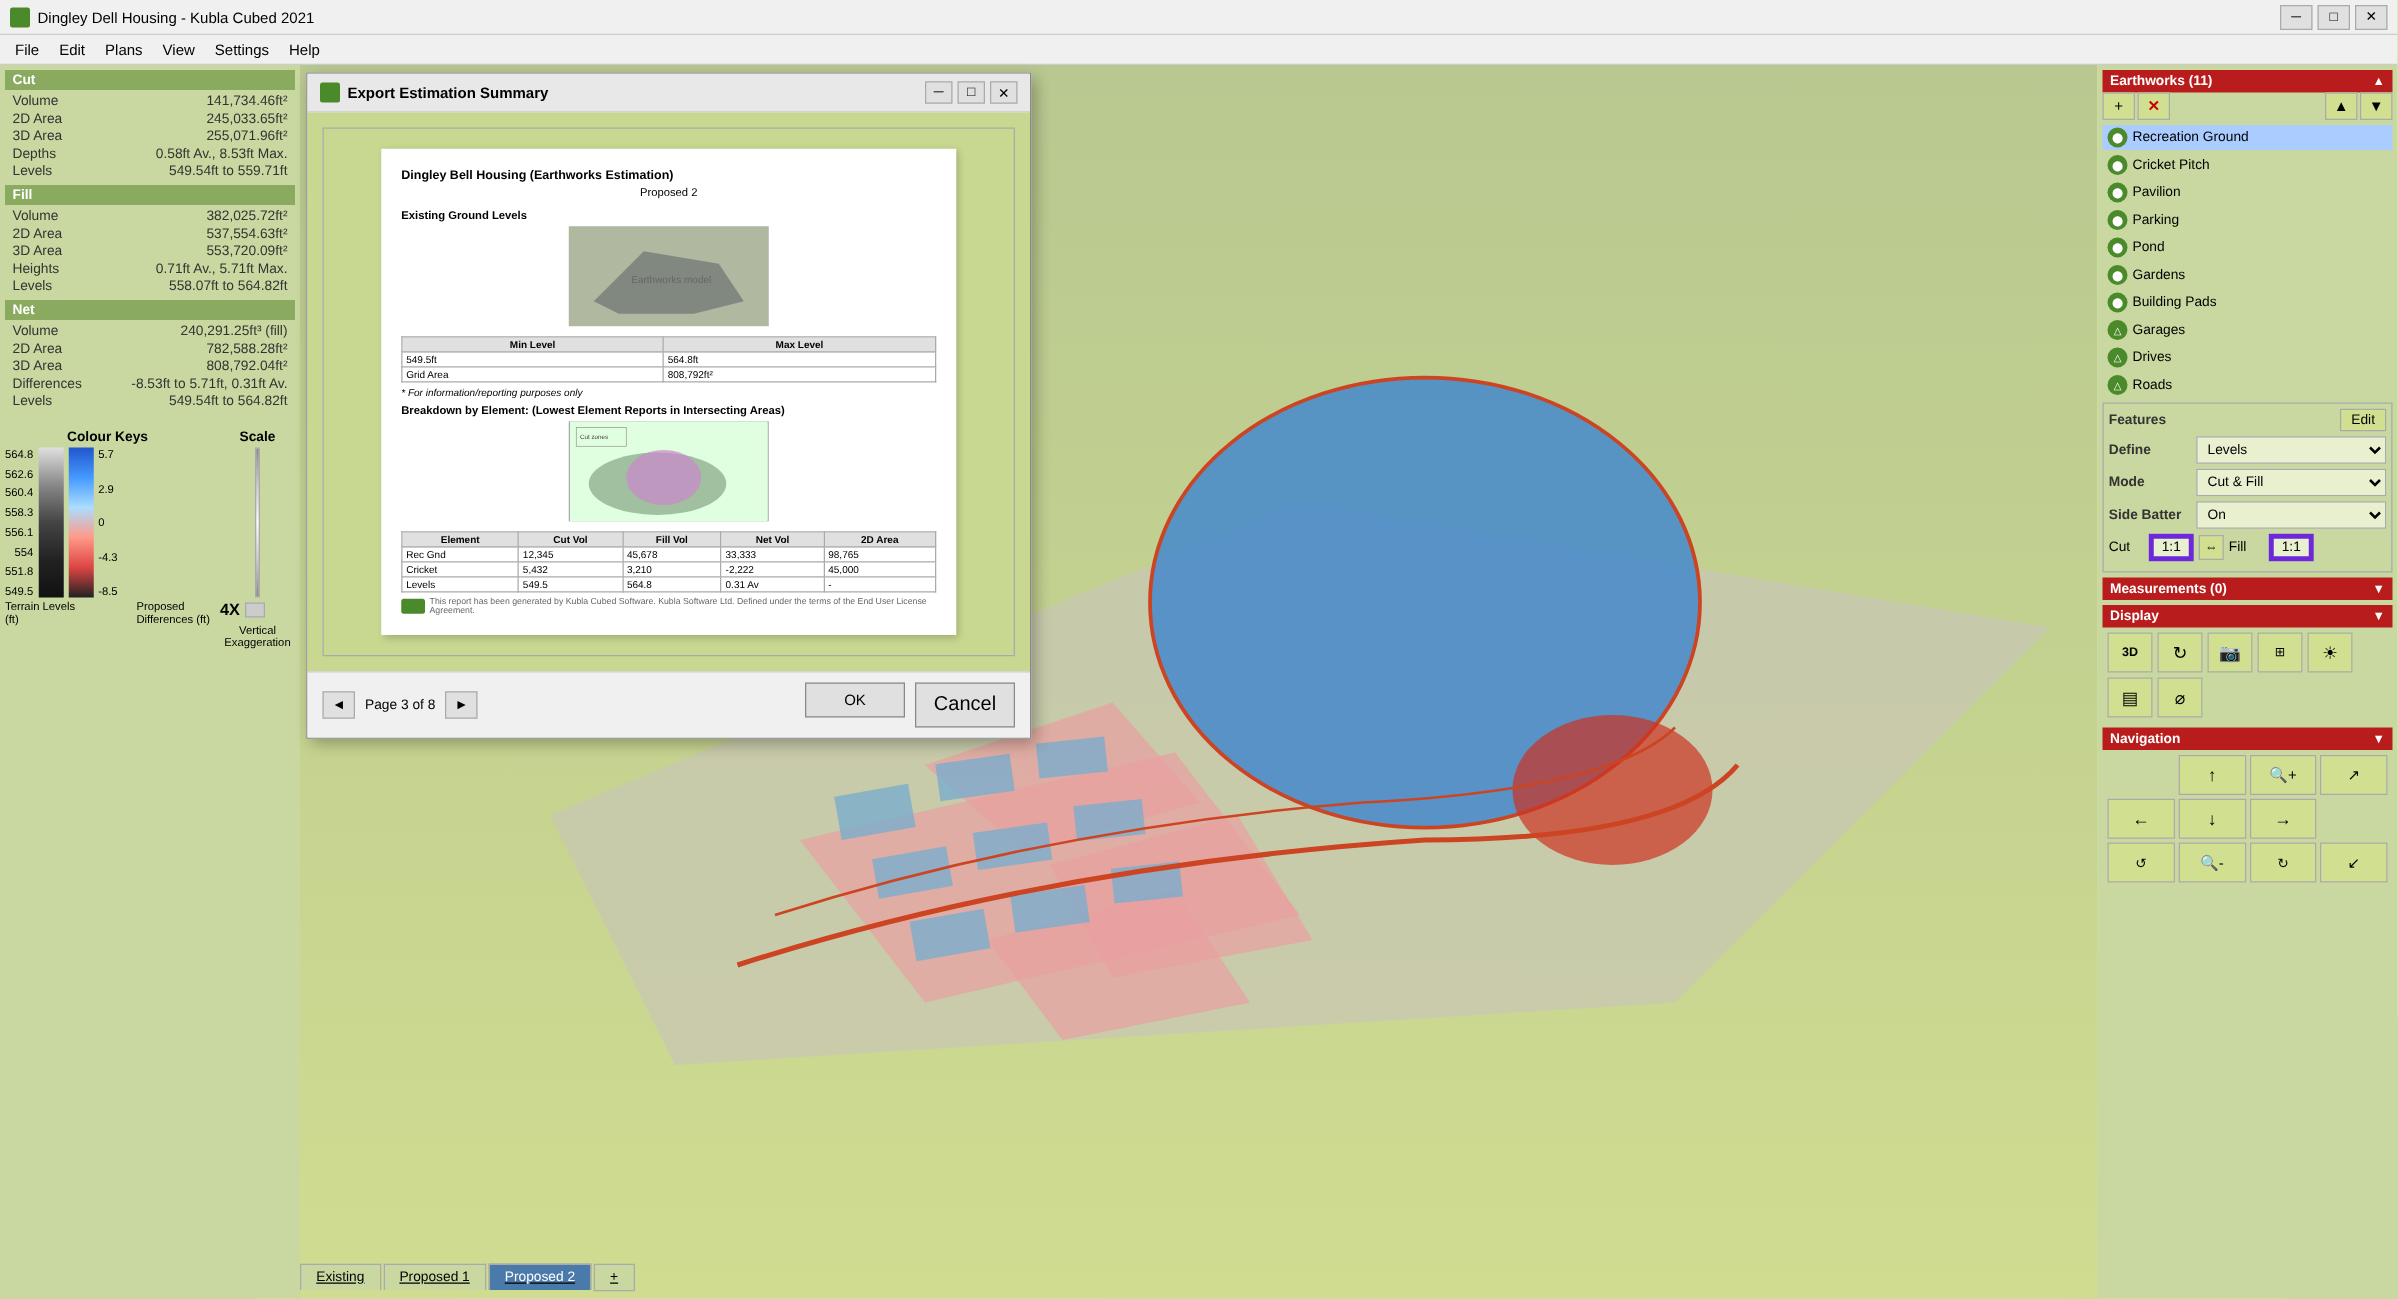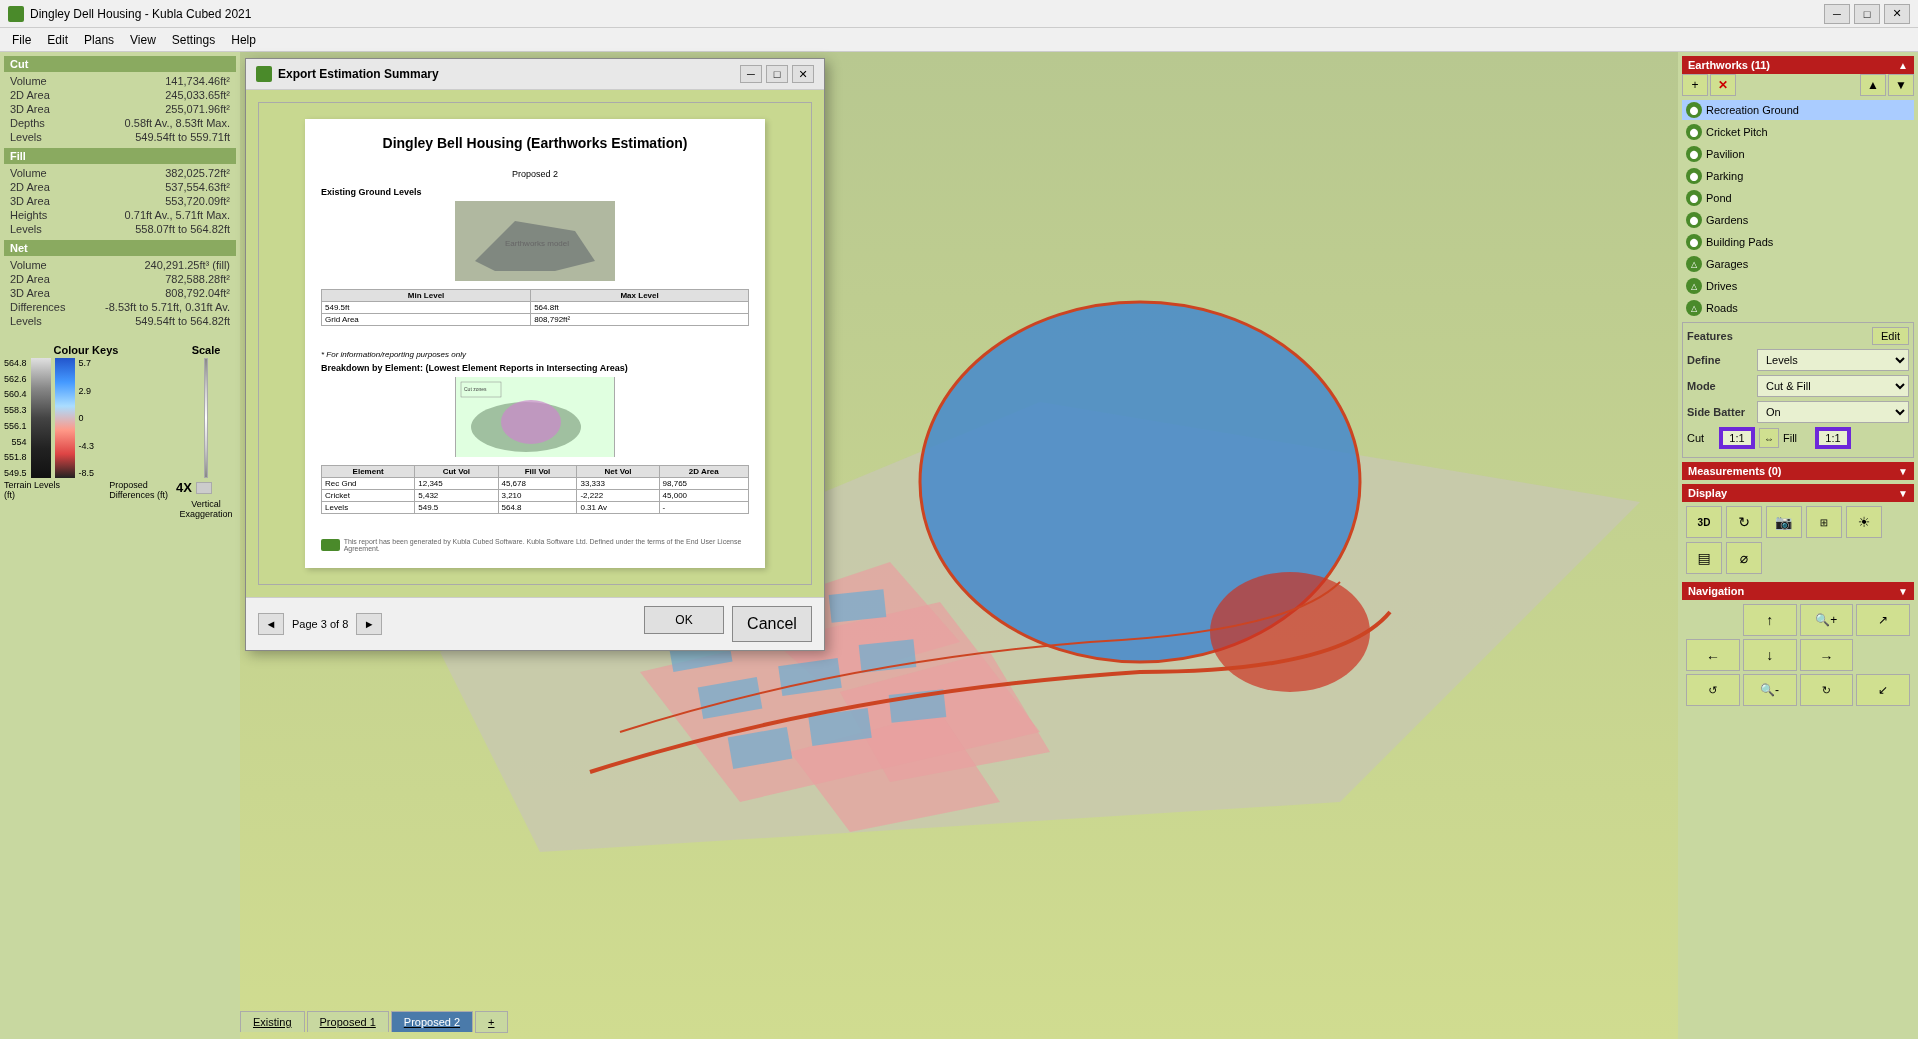--- a/index.html
+++ b/index.html
@@ -444,24 +444,24 @@
     .preview-page {
       background: white;
       width: 460px;
       min-height: 320px;
       padding: 16px;
       box-shadow: 2px 2px 6px rgba(0,0,0,0.2);
       font-size: 9px;
     }
 
     .preview-title {
-      text-align: center;
-      font-size: 14px;
+      text-align: left;
+      font-size: 10px;
       font-weight: bold;
-      margin-bottom: 18px;
+      margin-bottom: 3px;
     }
 
     .preview-subtitle {
       text-align: center;
       font-size: 9px;
       margin-bottom: 8px;
     }
 
     .preview-section-title {
       font-size: 9px;
@@ -477,21 +477,21 @@
       display: flex;
       align-items: center;
       font-size: 8px;
       color: #666;
     }
 
     .preview-table {
       width: 100%;
       border-collapse: collapse;
       font-size: 8px;
-      margin-bottom: 24px;
+      margin-bottom: 4px;
     }
     .preview-table td, .preview-table th {
       border: 1px solid #aaa;
       padding: 1px 3px;
     }
     .preview-table th { background: #e0e0e0; }
 
     .preview-chart-placeholder {
       width: 160px;
       height: 80px;

